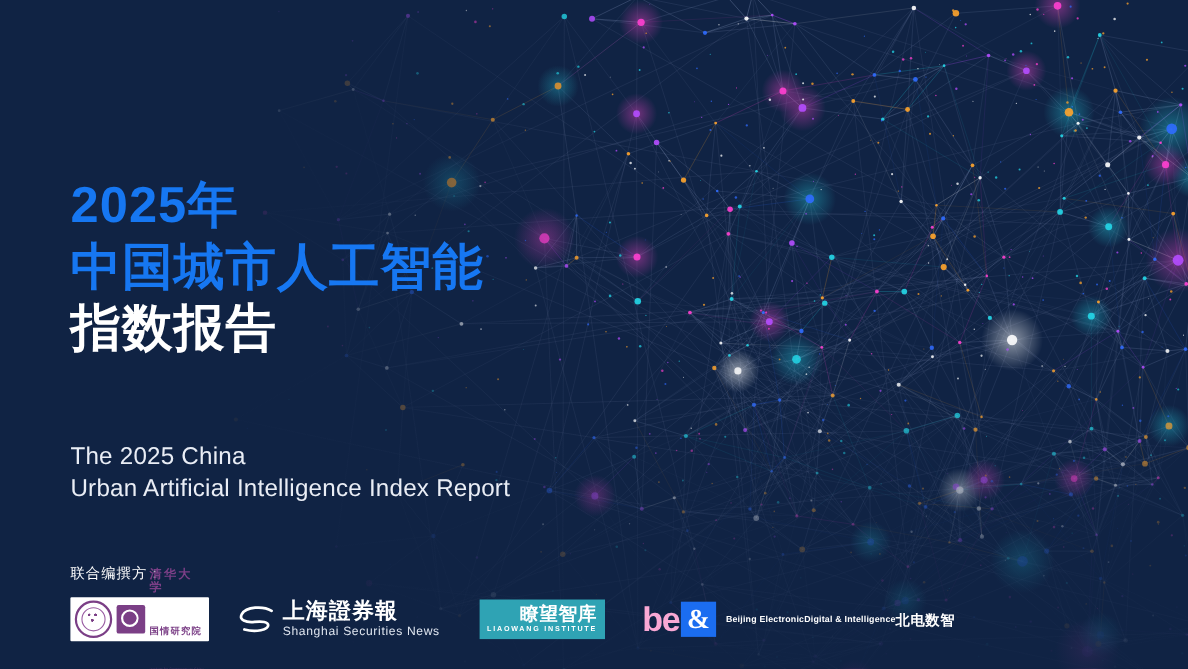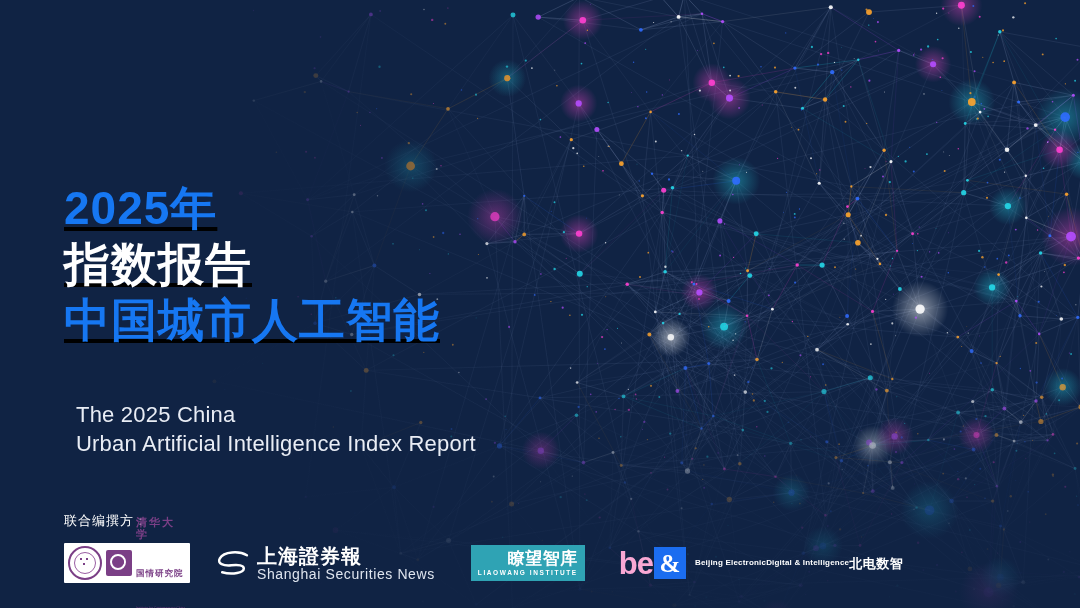--- a/index.html
+++ b/index.html
@@ -54,37 +54,36 @@
   
   #content {
     position: absolute;
     inset: 0;
     z-index: 3;
   }
 
   .title-block {
     position: absolute;
     left: 64px;
-    top: 180px;
-    text-decoration: underline;
+    top: 158px;
   }
   .title-line {
     font-size: 46px;
     line-height: 56px;
     font-weight: bold;
     letter-spacing: 1px;
     white-space: nowrap;
     margin: 0;
   }
   .title-blue { color: #1677f2; }
   .title-white { color: #ffffff; }
 
   .subtitle-block {
     position: absolute;
-    left: 76px;
+    left: 64px;
     top: 400px;
   }
   .subtitle-line {
     color: #e9edf5;
     font-size: 22px;
     line-height: 29px;
     font-weight: 400;
     letter-spacing: 0.2px;
     white-space: nowrap;
     margin: 0;
@@ -210,21 +209,21 @@
   .ssn-cn {
     color: #ffffff;
     font-size: 20px;
     font-weight: bold;
     letter-spacing: 1px;
     line-height: 21px;
     font-family: Liberation Mono, monospace;
   }
   .ssn-en {
     color: #dfe5ef;
-    font-size: 14px;
+    font-size: 11px;
     letter-spacing: 0.6px;
     line-height: 12px;
     text-align: center;
   }
 
   
   .logo-liaowang {
     margin-left: 36px;
     background: #2fa3b4;
     padding: 5px 7px 4px 7px;
@@ -2083,22 +2082,22 @@
       </g>
   </svg>
 
   <div id="bg-fade-left"></div>
   <div id="bg-fade-bottom"></div>
 
   <div id="content">
 
     <div class="title-block">
       <div class="title-line title-blue">2025年</div>
+      <div class="title-line title-blue">中国城市人工智能</div>
       <div class="title-line title-white">指数报告</div>
-      <div class="title-line title-blue">中国城市人工智能</div>
     </div>
 
     <div class="subtitle-block">
       <div class="subtitle-line">The 2025 China</div>
       <div class="subtitle-line">Urban Artificial Intelligence Index Report</div>
     </div>
 
     <div class="partners">
       <div class="partners-label">联合编撰方：</div>
 

